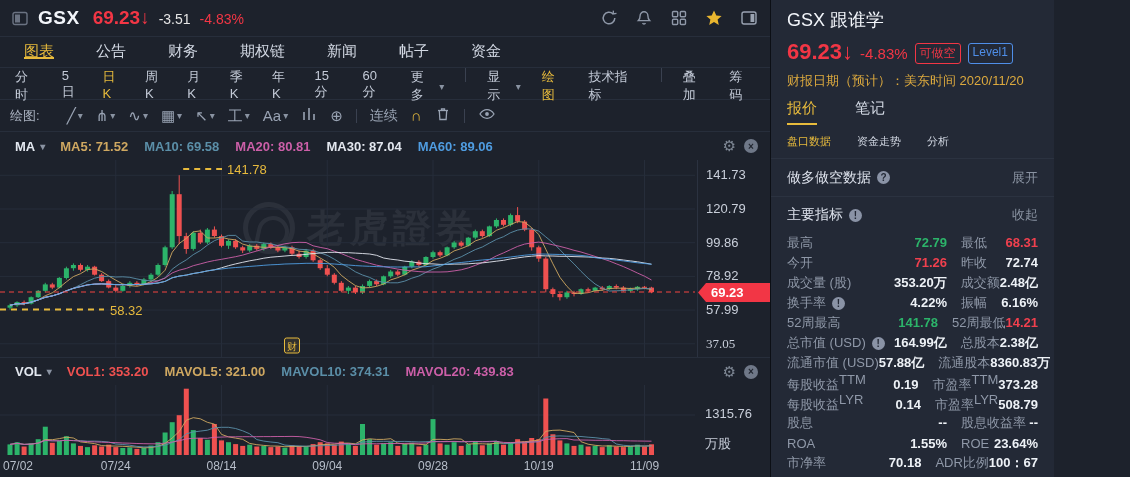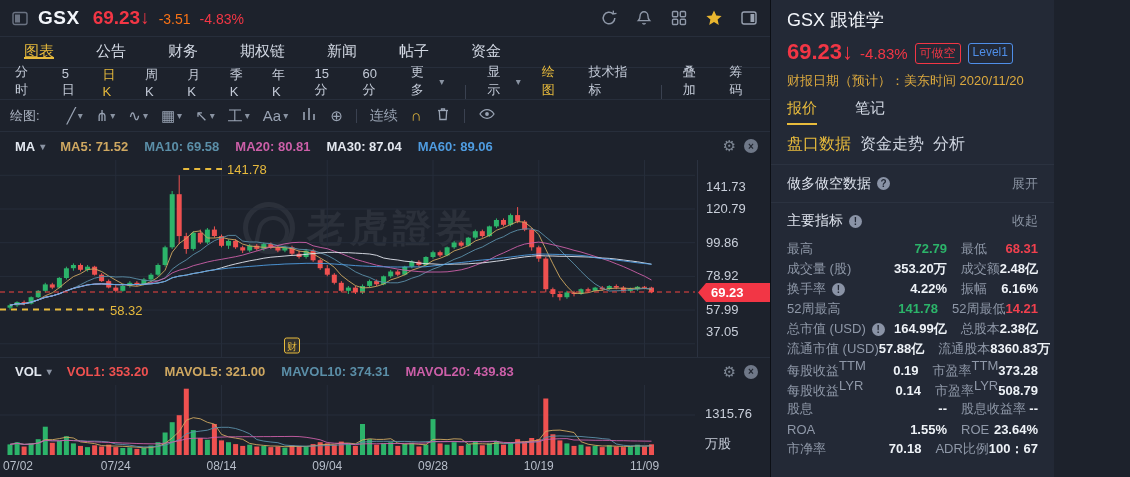--- a/index.html
+++ b/index.html
@@ -12,21 +12,21 @@
   .symbol{font-size:19px;font-weight:bold;color:#f2f5fa;letter-spacing:.5px;margin-right:4px;}
   .px{font-size:19px;font-weight:bold;}
   .chg{font-size:14px;margin-top:2px;}
   .topbar-icons{margin-left:auto;display:flex;align-items:center;gap:17px;}
   .topbar-icons svg{display:block;}
   
   .navtabs{height:32px;border-top:1px solid #272e3b;border-bottom:1px solid #272e3b;display:flex;align-items:stretch;padding:8px 24px;gap:42px;}
   .navtab{display:flex;align-items:center;font-size:15px;color:#d3d9e4;cursor:pointer;border-bottom:2px solid transparent;}
   .navtab.active{color:#e8bb3c;border-bottom-color:#e8bb3c;}
   
-  .periodbar{height:32px;border-bottom:1px solid #272e3b;display:flex;align-items:flex-end;padding:0 15px;gap:21px;font-size:13px;color:#c3cad7;}
+  .periodbar{height:32px;border-bottom:1px solid #272e3b;display:flex;align-items:flex-start;padding:0 15px;gap:21px;font-size:13px;color:#c3cad7;}
   .pitem{display:flex;align-items:center;gap:3px;cursor:pointer;}
   .pitem.active{color:#e8bb3c;}
   .caret{font-size:10px;color:#8a93a2;}
   .vdiv{width:1px;height:14px;background:#3a4150;}
   
   .drawbar{height:32px;border-bottom:1px solid #272e3b;display:flex;align-items:center;padding:0 10px;gap:27px;color:#99a3b3;}
   .dlabel{color:#aab2c0;}
   .dtool{display:flex;align-items:center;gap:2px;font-size:14px;cursor:pointer;}
   .dtool .g{font-size:15px;line-height:1;}
   .dtool.accent .g{color:#e8bb3c;font-weight:bold;}
@@ -59,21 +59,21 @@
   .rp-price-row{padding:7px 16px 0;display:flex;align-items:center;gap:7px;}
   .rp-px{font-size:22px;font-weight:bold;color:#f23645;}
   .rp-chg{font-size:15px;color:#f23645;margin-top:3px;}
   .badge{font-size:12px;border:1px solid;border-radius:3px;padding:1px 4px;margin-top:3px;}
   .badge.red{color:#f23645;border-color:#f23645;}
   .badge.blue{color:#4f8ee8;border-color:#4f8ee8;}
   .rp-earnings{padding:7px 16px 0;font-size:13px;color:#dca93e;}
   .rp-tabs{display:flex;gap:38px;padding:9px 16px 0;font-size:15px;height:35px;}
   .rp-tab{color:#d3d9e4;cursor:pointer;padding-bottom:6px;border-bottom:2px solid transparent;}
   .rp-tab.active{color:#e8bb3c;border-bottom-color:#e8bb3c;}
-  .rp-subtabs{display:flex;gap:9px;padding:9px 16px 9px;font-size:16px;border-bottom:1px solid #2b3240;}
+  .rp-subtabs{display:flex;gap:26px;padding:9px 16px 9px;font-size:11px;border-bottom:1px solid #2b3240;}
   .rp-subtab{color:#cfd5e0;cursor:pointer;}
   .rp-subtab.active{color:#e8bb3c;}
   .rp-section{display:flex;align-items:center;padding:0 16px;font-size:14px;color:#dde2ec;}
   .rp-section .act{margin-left:auto;color:#8a93a2;font-size:13px;cursor:pointer;}
   .sec0{height:38px;border-bottom:1px solid #2b3240;}
   .sec1{height:36px;}
   .qicon{width:13px;height:13px;border-radius:50%;background:#8a93a6;color:#232936;font-size:10px;font-weight:bold;display:inline-flex;align-items:center;justify-content:center;margin-left:6px;}
   .metrics{padding:0 16px;}
   .mrow{display:flex;height:20px;align-items:center;}
   .half{display:flex;justify-content:space-between;align-items:baseline;}
@@ -93,21 +93,21 @@
 
     <div class="topbar">
       <span class="win-icon">
         <svg width="17" height="15">
             <rect x="1" y="1.5" width="14" height="12" rx="2" fill="none" stroke="#6b7382" stroke-width="1.4"></rect>
             <rect x="3" y="3.5" width="5" height="8" fill="#6b7382"></rect>
           </svg>
       </span>
       <span class="symbol">GSX</span>
       <span class="px" style="color:#f23645"><span>69.23</span><span>↓</span></span>
-      <span class="chg" style="color:#f97316">-3.51</span>
+      <span class="chg" style="color:#e5e5e5">-3.51</span>
       <span class="chg" style="color:#f23645">-4.83%</span>
       <span class="topbar-icons">
         <span>
             <svg width="18" height="18" fill="none" stroke="#8f98a8" stroke-width="1.5">
               <path d="M14.8 9a5.8 5.8 0 1 1-1.7-4.1"></path>
               <path d="M13.4 1.6l-.2 3.4 3.3-.6" stroke-width="1.3"></path>
             </svg>
           </span>
         <span>
             <svg width="18" height="18" fill="none" stroke="#8f98a8" stroke-width="1.4">
@@ -490,26 +490,26 @@
           <polyline points="10.0,145.3 17.1,143.7 24.1,143.8 31.1,142.2 38.2,139.9 45.3,137.3 52.3,135.9 59.4,133.7 66.4,130.8 73.4,128.3 80.5,126.6 87.5,124.9 94.6,124.1 101.6,123.9 108.7,124.2 115.8,124.6 122.8,124.7 129.8,124.6 136.9,124.5 143.9,124.3 151.0,123.8 158.0,123.0 165.1,121.4 172.2,117.8 179.2,116.1 186.3,115.1 193.3,113.5 200.3,112.4 207.4,110.9 214.4,109.8 221.5,109.0 228.5,108.1 235.6,107.5 242.7,107.0 249.7,106.4 256.8,105.9 263.8,105.3 270.8,104.8 277.9,104.5 284.9,104.0 292.0,103.8 299.1,103.6 306.1,103.3 313.1,103.3 320.2,103.4 327.3,103.6 334.3,104.0 341.3,104.6 348.4,105.0 355.4,105.6 362.5,106.0 369.6,106.3 376.6,106.6 383.6,106.8 390.7,106.9 397.8,107.0 404.8,107.0 411.8,106.9 418.9,106.9 425.9,106.7 433.0,105.9 440.1,105.1 447.1,104.1 454.1,103.2 461.2,102.5 468.3,101.7 475.3,100.7 482.3,100.0 489.4,99.4 496.4,98.6 503.5,97.8 510.6,97.0 517.6,96.1 524.6,95.2 531.7,94.6 538.8,94.0 545.8,94.1 552.9,94.3 559.9,94.5 566.9,94.7 574.0,95.0 581.0,95.4 588.1,96.2 595.1,97.7 602.2,98.6 609.3,99.2 616.3,100.1 623.4,100.9 630.4,101.9 637.4,102.8 644.5,103.5 651.5,104.3" fill="none" stroke="#4f9ce0" stroke-width="1" opacity="0.9"></polyline>
           <line x1="0" x2="695" y1="132.0" y2="132.0" stroke="#f34541" stroke-width="1" stroke-dasharray="5,4"></line>
           <line x1="183.2" x2="222" y1="9" y2="9" stroke="#e7ba3d" stroke-width="2" stroke-dasharray="6,5"></line>
           <text x="227" y="14" fill="#e7ba3d" font-size="13">141.78</text>
           <line x1="0" x2="104" y1="149.6" y2="149.6" stroke="#e7ba3d" stroke-width="2" stroke-dasharray="6,5"></line>
           <text x="110" y="154.6" fill="#e7ba3d" font-size="13">58.32</text>
           <rect x="284.5" y="178" width="15" height="15" rx="2" fill="rgba(231,186,61,.1)" stroke="#e7ba3d" stroke-width="1"></rect>
           <text x="292.0" y="189.5" fill="#e7ba3d" font-size="10" text-anchor="middle">财</text>
         </svg>
       <div class="axis-col" id="price-axis">
-          <span class="axis-label" style="top: 7px; margin-top: 12px;">141.73</span>
+          <span class="axis-label" style="top: 7px;">141.73</span>
           <span class="axis-label" style="top: 41px;">120.79</span>
           <span class="axis-label" style="top: 75px;">99.86</span>
           <span class="axis-label" style="top: 108px;">78.92</span>
           <span class="axis-label" style="top: 142px;">57.99</span>
-          <span class="axis-label" style="top: 164px;">37.05</span>
+          <span class="axis-label" style="top: 176px; font-family: Liberation Serif, serif;">37.05</span>
           <span class="price-badge" style="top: 123px;">69.23</span>
         </div>
     </div>
 
     <div class="indrow volrow">
       <span class="dd">
           <span>VOL</span>
           <span class="caret">▾</span>
         </span>
       <span id="vol-legend" style="display:flex;gap:16px;">
@@ -684,20 +684,30 @@
             <span class="mlabel">最高</span>
             <span class="mval green">72.79</span>
           </span>
           <span class="half h2">
             <span class="mlabel">最低</span>
             <span class="mval red">68.31</span>
           </span>
         </div>
         <div class="mrow">
           <span class="half h1">
+            <span class="mlabel">今开</span>
+            <span class="mval red">71.26</span>
+          </span>
+          <span class="half h2">
+            <span class="mlabel">昨收</span>
+            <span class="mval">72.74</span>
+          </span>
+        </div>
+        <div class="mrow">
+          <span class="half h1">
             <span class="mlabel">成交量 (股)</span>
             <span class="mval">353.20万</span>
           </span>
           <span class="half h2">
             <span class="mlabel">成交额</span>
             <span class="mval">2.48亿</span>
           </span>
         </div>
         <div class="mrow">
           <span class="half h1">

